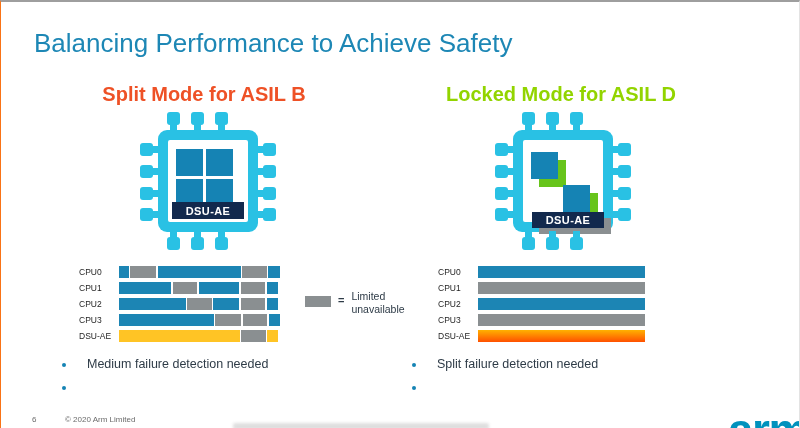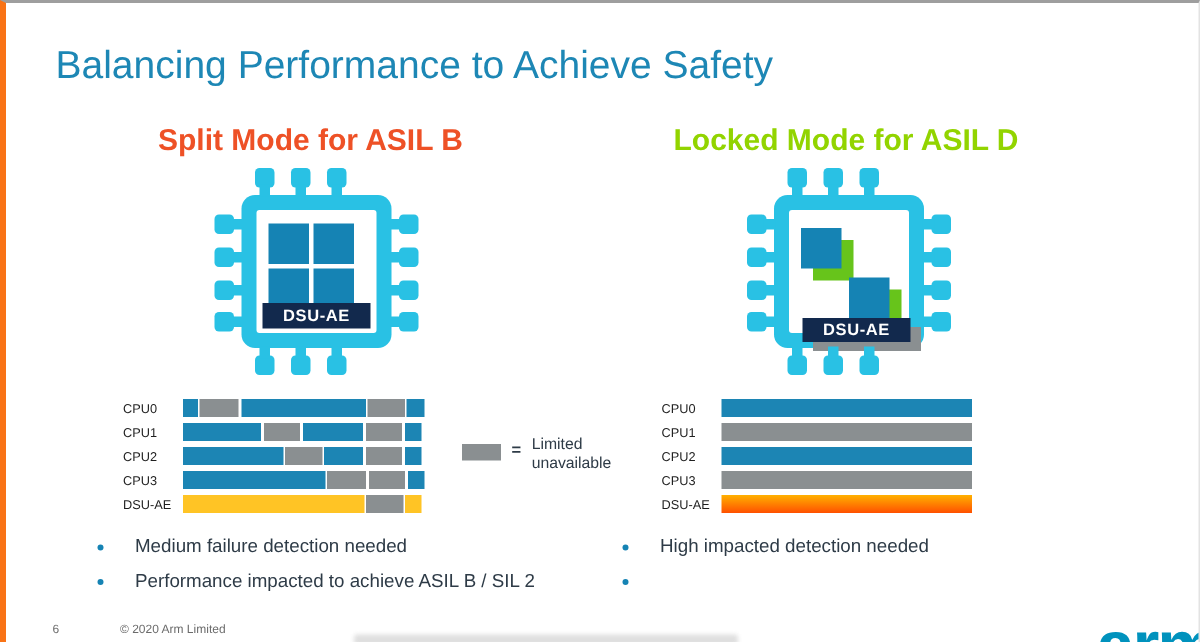--- a/index.html
+++ b/index.html
@@ -1,18 +1,18 @@
 <!DOCTYPE html>
 <html><head>
 <meta charset="utf-8">
 <style>
   html,body{margin:0;padding:0;background:#ffffff;}
   .slide{position:relative;width:800px;height:428px;background:#fff;overflow:hidden;
          font-family:"Liberation Sans",sans-serif;box-sizing:border-box;
-         border-top:2px solid #9e9e9e;border-left:4px solid #f97316;border-right:1px solid #e3e3e3;}
+         border-top:2px solid #9e9e9e;border-left:1px solid #f97316;border-right:1px solid #e3e3e3;}
   .title{position:absolute;left:33px;top:26px;font-size:26px;color:#1D87B5;}
   .heading{position:absolute;top:81px;width:260px;text-align:center;font-size:20px;font-weight:bold;}
   .heading-left{left:73px;color:#EE5126;}
   .heading-right{left:430px;color:#92D400;}
 
   
   .chip{position:absolute;width:100px;height:102px;background:#29C1E4;border-radius:9px;}
   .chip-left{left:157px;top:128px;}
   .chip-right{left:512px;top:128px;}
   .chip-inner{position:absolute;left:10px;top:10px;width:80px;height:82px;background:#fff;border-radius:2px;}
@@ -43,21 +43,21 @@
   .legend-text{font-size:10.5px;color:#2E3B47;line-height:1.25;}
 
   .bullets{position:absolute;top:355px;font-size:12.5px;color:#2E3B47;}
   .bullets-left{left:61px;width:350px;}
   .bullets-right{left:411px;width:380px;}
   .bullet{display:flex;margin-bottom:9px;}
   .bullet .dot{flex:0 0 4px;width:4px;height:4px;border-radius:50%;background:#1583B4;margin-top:6px;}
   .bullet .txt{margin-left:21px;}
 
   .footer-page{position:absolute;left:31px;top:413px;font-size:8px;color:#6b6b6b;}
-  .footer-copy{position:absolute;left:76px;top:413px;font-size:8px;color:#6b6b6b;}
+  .footer-copy{position:absolute;left:64px;top:413px;font-size:8px;color:#6b6b6b;}
   .arm-logo{position:absolute;left:727px;top:405px;font-size:46px;font-weight:bold;color:#0092BD;
             letter-spacing:-1.5px;line-height:1;}
   .artifact{position:absolute;left:232px;top:421px;width:256px;height:7px;background:#8d8d8d;
             opacity:.28;filter:blur(1.5px);border-radius:2px;}
 </style>
 </head>
 <body>
 
 <div class="slide">
 
@@ -234,27 +234,26 @@
     </div>
   </div>
 
   <div class="bullets bullets-left" id="bullets-left">
       <div class="bullet">
         <span class="dot"></span>
         <span class="txt">Medium failure detection needed</span>
       </div>
       <div class="bullet">
         <span class="dot"></span>
-        <span class="txt">Performance impacted to achieve ASIL B / SIL 2</span>
       </div>
     </div>
   <div class="bullets bullets-right" id="bullets-right">
       <div class="bullet">
         <span class="dot"></span>
-        <span class="txt">High impacted detection needed</span>
+        <span class="txt">Split failure detection needed</span>
       </div>
       <div class="bullet">
         <span class="dot"></span>
       </div>
     </div>
 
   <div class="footer-page">6</div>
   <div class="footer-copy">© 2020 Arm Limited</div>
   <div class="arm-logo" style="color: rgb(0, 146, 189);">arm</div>
   <div class="artifact"></div>

